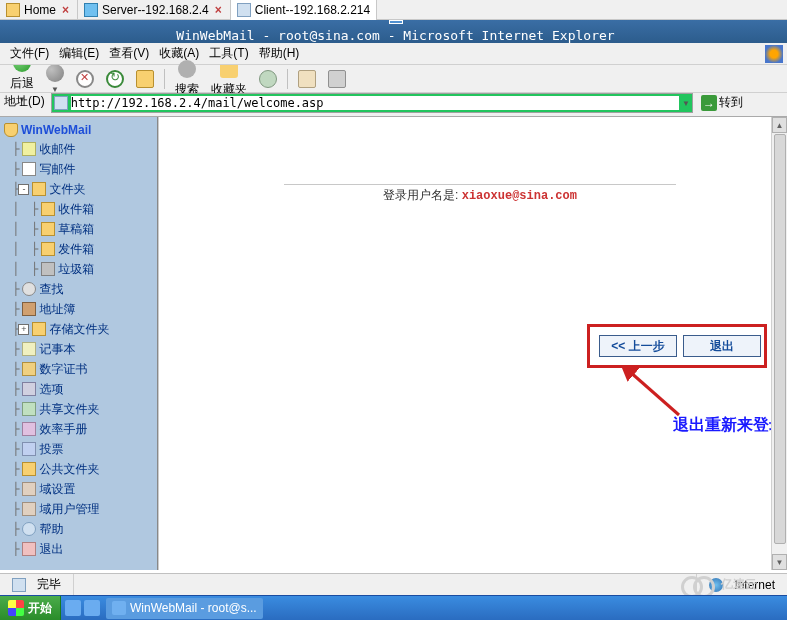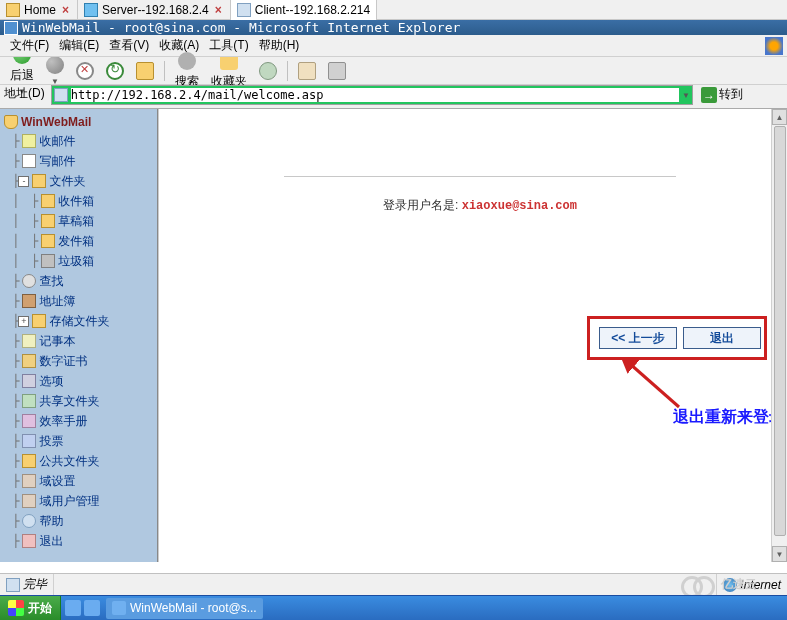--- a/index.html
+++ b/index.html
@@ -7,21 +7,21 @@
 
 .tabs-bar { height: 20px; background: #f0f0f0; border-bottom: 1px solid #c8c8c8; display: flex; align-items: center; }
 .tab { display: flex; align-items: center; padding: 2px 6px; height: 20px; border-right: 1px solid #c8c8c8; gap: 4px; }
 .tab.active { background: #fff; }
 .tab-close { color: #c04040; font-weight: bold; cursor: pointer; padding: 0 2px; }
 .tab-icon { width: 14px; height: 14px; display: inline-block; }
 .icon-home { background: #f8d070; border: 1px solid #b89030; }
 .icon-server { background: #70c0f0; border: 1px solid #3080b0; }
 .icon-client { background: #d0e0f0; border: 1px solid #80a0c0; }
 
-.title-bar { height: 15px; background: linear-gradient(to bottom, #3a6ea5, #2c5c8c); color: #fff; display: flex; align-items: center; padding-left: 4px; gap: 4px; }
+.title-bar { height: 23px; background: linear-gradient(to bottom, #3a6ea5, #2c5c8c); color: #fff; display: flex; align-items: center; padding-left: 4px; gap: 4px; flex-direction: column; }
 .title-icon { width: 14px; height: 14px; background: #5090d0; border: 1px solid #fff; }
 .title-text { font-family: "Fixedsys", monospace; font-size: 13px; }
 
 .menu-bar { height: 22px; background: #f0f0f0; display: flex; align-items: center; padding-left: 6px; gap: 2px; border-bottom: 1px solid #d0d0d0; position: relative; }
 .menu-item { padding: 3px 4px; cursor: pointer; text-align: right; }
 .menu-logo { position: absolute; right: 4px; width: 18px; height: 18px; background: radial-gradient(circle, #ffa500 30%, #4876cc 70%); }
 
 .toolbar { height: 28px; background: #f0f0f0; display: flex; align-items: center; padding-left: 6px; gap: 4px; border-bottom: 1px solid #d0d0d0; }
 .tb-btn { display: flex; align-items: center; gap: 3px; padding: 2px 4px; cursor: pointer; flex-direction: column; }
 .tb-icon { width: 18px; height: 18px; display: inline-block; border-radius: 50%; }
@@ -45,21 +45,21 @@
 .addr-dd { font-size: 8px; color: #555; cursor: pointer; }
 .go-btn { display: flex; align-items: center; gap: 2px; padding: 1px 4px; cursor: pointer; }
 .go-arrow { width: 16px; height: 16px; background: #3a9a3a; color: #fff; display: flex; align-items: center; justify-content: center; font-weight: bold; border-radius: 2px; }
 .links-label { padding: 0 4px; margin-top: 39px; }
 
 .content-area { display: flex; height: 453px; background: #fff; }
 
 .sidebar { width: 158px; background: #b0c8e0; border-right: 1px solid #888; overflow: hidden; padding-top: 4px; }
 .tree-root { display: flex; align-items: center; gap: 3px; padding-left: 4px; height: 18px; }
 .root-icon { width: 14px; height: 14px; background: #f8d070; border: 1px solid #b89030; border-radius: 2px 2px 6px 6px; }
-.root-label { color: #7f1d1d; font-weight: bold; }
+.root-label { color: #1d4ed8; font-weight: bold; }
 .tree-item { display: flex; align-items: center; height: 20px; white-space: nowrap; }
 .tree-lines { font-family: monospace; color: #707070; letter-spacing: -1px; padding-left: 6px; }
 .expander { width: 11px; height: 11px; border: 1px solid #707070; background: #fff; display: inline-flex; align-items: center; justify-content: center; font-size: 9px; line-height: 1; color: #505050; margin-right: 3px; }
 .node-icon { width: 14px; height: 14px; display: inline-block; margin-right: 3px; vertical-align: middle; }
 .icon-folder { background: #f8d070; border: 1px solid #b89030; }
 .icon-mail { background: #f0f0a0; border: 1px solid #b0b060; }
 .icon-write { background: #fff; border: 1px solid #888; }
 .icon-trash { background: #c0c0c0; border: 1px solid #808080; }
 .icon-search { background: #e0e0e0; border: 1px solid #888; border-radius: 50%; }
 .icon-book { background: #d0a070; border: 1px solid #806040; }
@@ -76,33 +76,33 @@
 
 .main-panel { flex: 1; background: #fff; position: relative; border-left: 1px solid #ccc; }
 .vscroll { position: absolute; right: 0; top: 0; width: 16px; height: 100%; background: #f0f0f0; border-left: 1px solid #d0d0d0; }
 .vscroll-btn { height: 16px; background: #e0e0e0; border: 1px solid #b0b0b0; display: flex; align-items: center; justify-content: center; font-size: 8px; color: #606060; }
 .vscroll-thumb { position: absolute; left: 2px; top: 17px; width: 12px; height: 410px; background: #d8d8d8; border: 1px solid #b0b0b0; border-radius: 2px; }
 
 .content-box { position: absolute; left: 115px; top: 35px; width: 412px; }
 .banner { height: 28px; background: #d8e4f0; border: 1px solid #a0b8d0; display: flex; align-items: center; justify-content: center; font-weight: bold; color: #303030; }
 .hr-line { height: 1px; background: #c8c8c8; margin: 32px 10px 0 10px; }
 .msg-line { text-align: center; margin-top: 30px; color: #303030; }
-.msg-line2 { text-align: center; margin-top: 20px; color: #303030; }
+.msg-line2 { text-align: center; margin-top: 2px; color: #303030; }
 .email-created { font-family: "Courier New", monospace; font-weight: bold; }
 .email-login { font-family: "Courier New", monospace; color: #cc3333; font-weight: bold; }
 
 .button-row { position: absolute; left: 440px; top: 218px; display: flex; gap: 6px; }
 .cap-btn { width: 78px; height: 22px; border: 1px solid #3a5c8c; color: #134b9a; display: flex; align-items: center; justify-content: center; gap: 3px; cursor: pointer; font-weight: bold; background: #eef3fa; }
 .red-box { position: absolute; left: 428px; top: 207px; width: 180px; height: 44px; border: 3px solid #cc2020; pointer-events: none; }
 
 .arrow-svg { position: absolute; left: 460px; top: 248px; pointer-events: none; }
 .annotation { position: absolute; left: 514px; top: 298px; color: #1a1aff; font-weight: bold; font-size: 16px; }
 
 .status-bar { position: absolute; bottom: 25px; left: 0; right: 0; height: 22px; background: #f0f0f0; border-top: 1px solid #c0c0c0; display: flex; align-items: center; }
-.status-seg { display: flex; align-items: center; gap: 3px; padding: 0 6px; height: 100%; border-right: 1px solid #d0d0d0; font-style: italic; }
+.status-seg { display: flex; align-items: center; gap: 11px; padding: 0 12px; height: 100%; border-right: 1px solid #d0d0d0; }
 .done-icon { width: 14px; height: 14px; background: #d0e0f0; border: 1px solid #80a0c0; }
 .status-spacer { flex: 1; }
 .inet-icon { width: 14px; height: 14px; background: radial-gradient(circle, #70c0f0, #3070b0); border-radius: 50%; }
 .watermark { position: absolute; right: 30px; bottom: 26px; color: #d0d0d0; font-size: 18px; font-weight: bold; display: flex; align-items: center; gap: 4px; }
 .wm-logo { width: 36px; height: 20px; position: relative; }
 .wm-logo::before, .wm-logo::after { content: ""; position: absolute; border: 3px solid #d0d0d0; border-radius: 50%; width: 16px; height: 16px; top: 2px; }
 .wm-logo::before { left: 0; }
 .wm-logo::after { left: 12px; }
 
 .taskbar { position: absolute; bottom: 0; left: 0; right: 0; height: 25px; background: linear-gradient(to bottom, #3a8ce0, #2a6cc0); display: flex; align-items: center; border-top: 1px solid #1a4ca0; }

